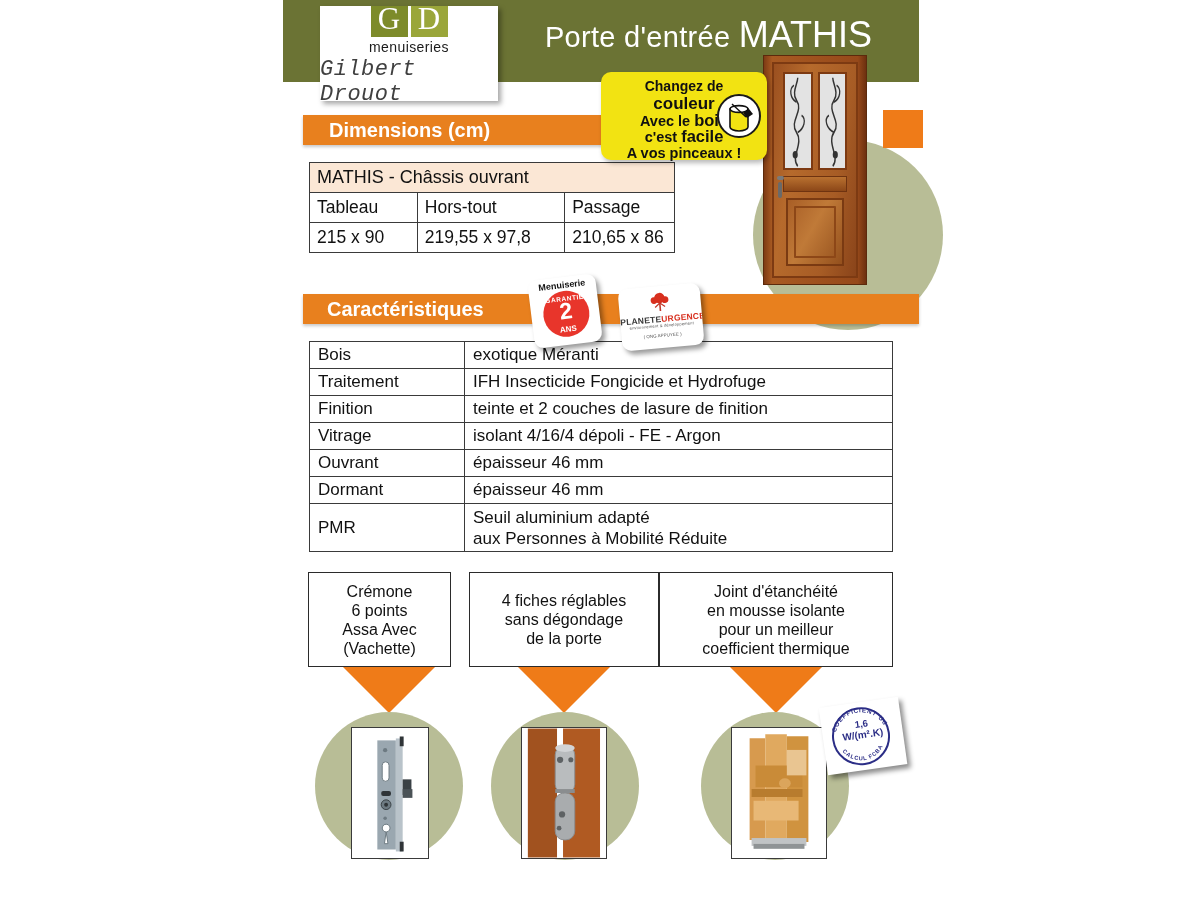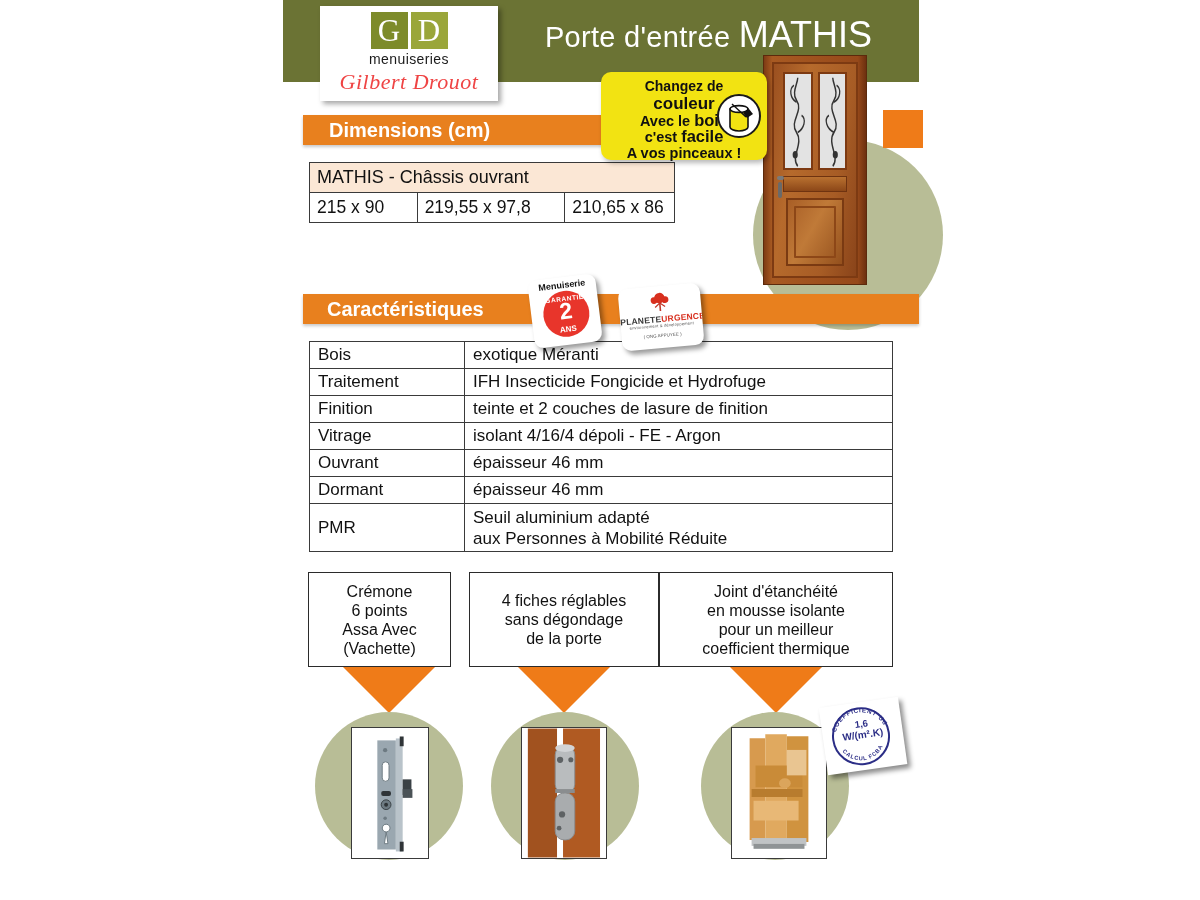--- a/index.html
+++ b/index.html
@@ -22,21 +22,21 @@
   }
   .logo-gd{display:flex;gap:3px;margin-bottom:1px;}
   .logo-sq{
     width:37px;height:37px;background:#7d8b2a;color:#ffffff;
     font-family:"Liberation Serif",serif;font-size:31px;line-height:37px;
     text-align:center;font-weight:400;position:relative;
   }
   .logo-sq.alt{background:#9aa63a;}
   .logo-men{font-size:14px;letter-spacing:.4px;color:#1a1a1a;font-weight:400;margin-top:1px;}
   .logo-script{
-    font-family:Liberation Serif, serif;font-style:italic;font-size:22px;color:#ef4444;
+    font-family:Liberation Mono, monospace;font-style:italic;font-size:22px;color:#404040;
     margin-top:2px;letter-spacing:.5px;
   }
   .header-title{
     position:absolute;left:215px;top:14px;width:421px;text-align:center;
     color:#ffffff;font-size:29px;font-weight:400;letter-spacing:.3px;
     white-space:nowrap;
   }
   .header-title b{font-size:36px;font-weight:400;letter-spacing:0;}
 
   
@@ -266,20 +266,25 @@
   </div>
 
   <div class="bar" id="bar-dimensions">Dimensions (cm)</div>
 
   <table class="tbl-dim">
     <tbody>
         <tr class="sub">
       <td colspan="3">MATHIS - Châssis ouvrant</td>
     </tr>
     <tr>
+      <td class="c1">Tableau</td>
+      <td class="c2">Hors-tout</td>
+      <td class="c3">Passage</td>
+    </tr>
+    <tr>
       <td class="c1">215 x 90</td>
       <td class="c2">219,55 x 97,8</td>
       <td class="c3">210,65 x 86</td>
     </tr>
   </tbody>
     </table>
 
   <div class="bar" id="bar-caract">Caractéristiques</div>
 
   <div class="badge" id="badge-garantie">

